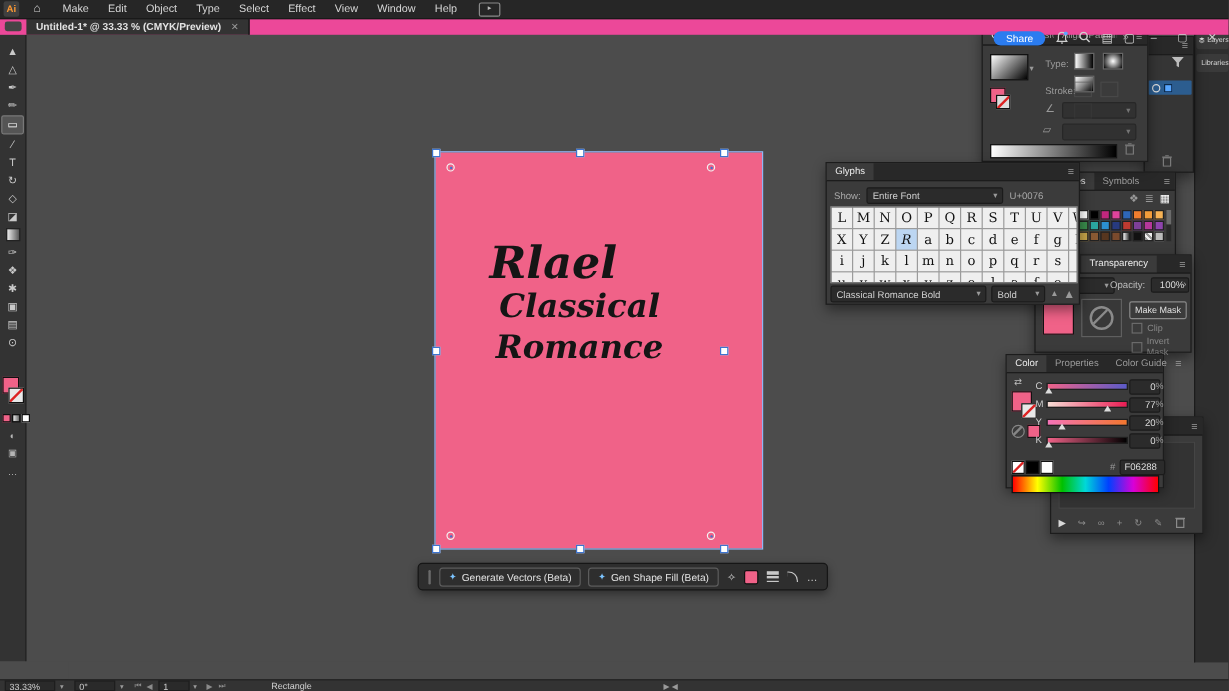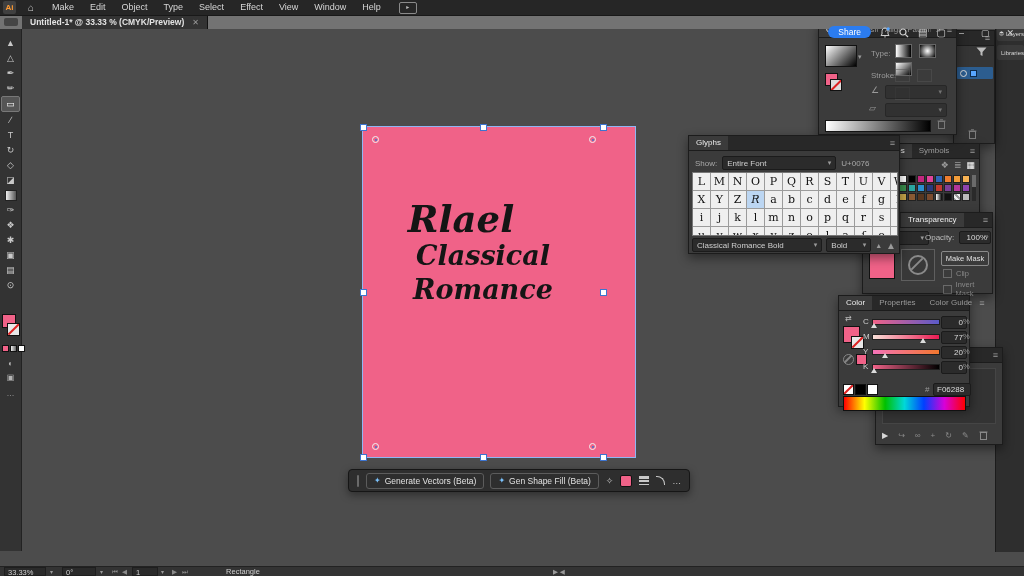--- a/index.html
+++ b/index.html
@@ -9,26 +9,26 @@
   
   #menubar{position:absolute;left:0;top:0;width:1024px;height:15px;background:#262626;
            border-bottom:1px solid #191919;display:flex;align-items:center;z-index:20;}
   #ai-logo{width:13px;height:13px;margin-left:3px;background:#404040;color:#ff9a33;
            font-size:8px;font-weight:bold;text-align:center;line-height:13px;border-radius:2px;}
   .mb-icon{color:#cfcfcf;font-size:10px;margin-left:12px;}
   #menu-list{display:flex;margin-left:10px;}
   .menu-item{font-size:9px;color:#d6d6d6;padding:0 8px;line-height:15px;cursor:default;}
   #screen-share-btn{margin-left:10px;width:16px;height:10px;border:1px solid #8a8a8a;border-radius:2px;
            color:#bbb;font-size:6px;text-align:center;line-height:9px;}
-  #mb-right{margin-left:auto;display:flex;align-items:flex-end;gap:9px;padding-right:6px;margin-top:48px;}
+  #mb-right{margin-left:auto;display:flex;align-items:flex-start;gap:9px;padding-right:6px;margin-top:48px;}
   #share-btn{background:#2b7cf0;color:#fff;font-size:8.5px;border-radius:8px;padding:1px 10px;line-height:10px;}
   .mb-svg{display:block;}
   .win-ctl{color:#cfcfcf;font-size:9px;padding:0 4px;}
   
-  #tabbar{position:absolute;left:0;top:15px;width:1024px;height:14px;background:#737373;z-index:19;}
+  #tabbar{position:absolute;left:0;top:15px;width:1024px;height:14px;background:#ec4899;z-index:19;}
   #tab-strip-btn{position:absolute;left:4px;top:3px;width:14px;height:8px;background:#454545;border-radius:2px;}
   #doc-tab{position:absolute;left:22px;top:0;height:14px;background:#333;display:flex;align-items:center;
            padding:0 8px;gap:8px;border-right:1px solid #111;}
   #doc-tab span{font-size:8.5px;color:#e3e3e3;font-weight:bold;}
   #doc-tab .close{color:#9a9a9a;font-size:8px;font-weight:normal;}
   
   #tools{position:absolute;left:0;top:29px;width:21px;height:522px;background:#333;
          border-right:1px solid #222;z-index:18;}
   .tool{width:17px;height:14px;margin:1px auto 1px auto;display:flex;align-items:center;justify-content:center;
         color:#c9c9c9;font-size:9px;border-radius:2px;}

